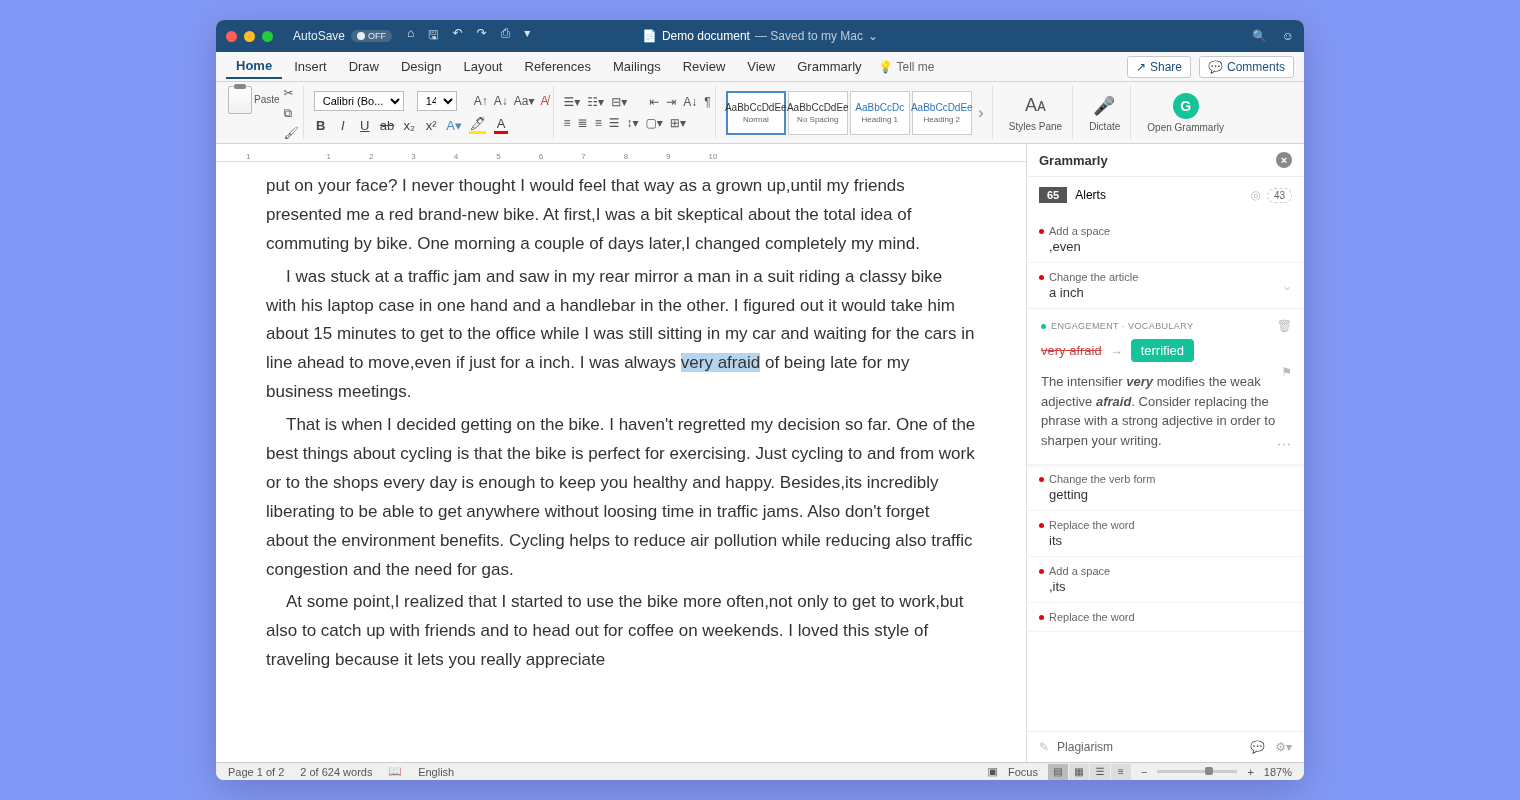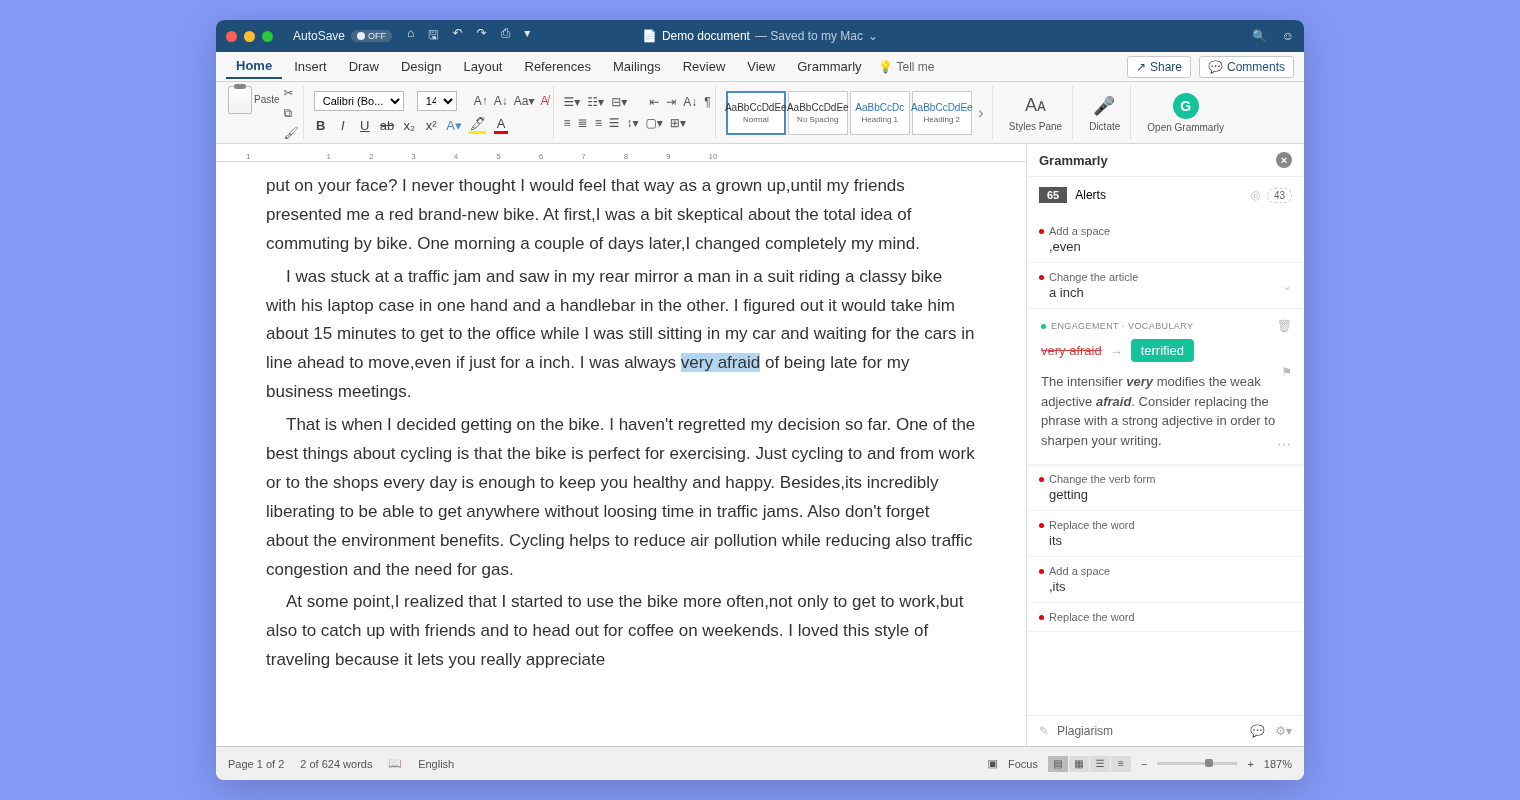--- a/index.html
+++ b/index.html
@@ -100,21 +100,21 @@
 .gp-flag { position: absolute; right: 12px; top: 56px; color: #bbb; cursor: pointer; font-size: 12px; }
 .gp-more { position: absolute; right: 12px; bottom: 12px; color: #bbb; cursor: pointer; font-size: 14px; letter-spacing: 1px; }
 .suggest-row { display: flex; align-items: center; gap: 8px; margin-bottom: 10px; }
 .strike-word { color: #c44; text-decoration: line-through; font-size: 13px; }
 .arrow { color: #aaa; font-size: 13px; }
 .chip { background: #15c39a; color: #fff; padding: 4px 10px; border-radius: 4px; font-size: 13px; cursor: pointer; }
 .gp-desc { font-size: 13px; color: #555; line-height: 1.5; padding-right: 20px; }
 .gp-footer { border-top: 1px solid #eee; padding: 8px 12px; display: flex; align-items: center; gap: 8px; font-size: 12px; color: #666; }
 .gp-footer .right { margin-left: auto; display: flex; gap: 10px; color: #aaa; }
 
-.statusbar { height: 34px; background: #f0f0f0; border-top: 1px solid #ccc; display: flex; align-items: center; padding: 0 12px; font-size: 11px; color: #555; gap: 16px; }
+.statusbar { height: 18px; background: #f0f0f0; border-top: 1px solid #ccc; display: flex; align-items: center; padding: 0 12px; font-size: 11px; color: #555; gap: 16px; }
 .statusbar .right { margin-left: auto; display: flex; align-items: center; gap: 10px; }
 .view-btns { display: flex; gap: 1px; }
 .view-btn { width: 20px; height: 16px; background: #ddd; display: flex; align-items: center; justify-content: center; font-size: 10px; cursor: pointer; }
 .view-btn.active { background: #bbb; }
 .zoom-slider { width: 80px; height: 3px; background: #ccc; position: relative; }
 .zoom-slider::after { content:''; position:absolute; left:60%; top:-3px; width:8px; height:8px; background:#888; border-radius:2px; }
 </style>
 </head>
 <body>
 

